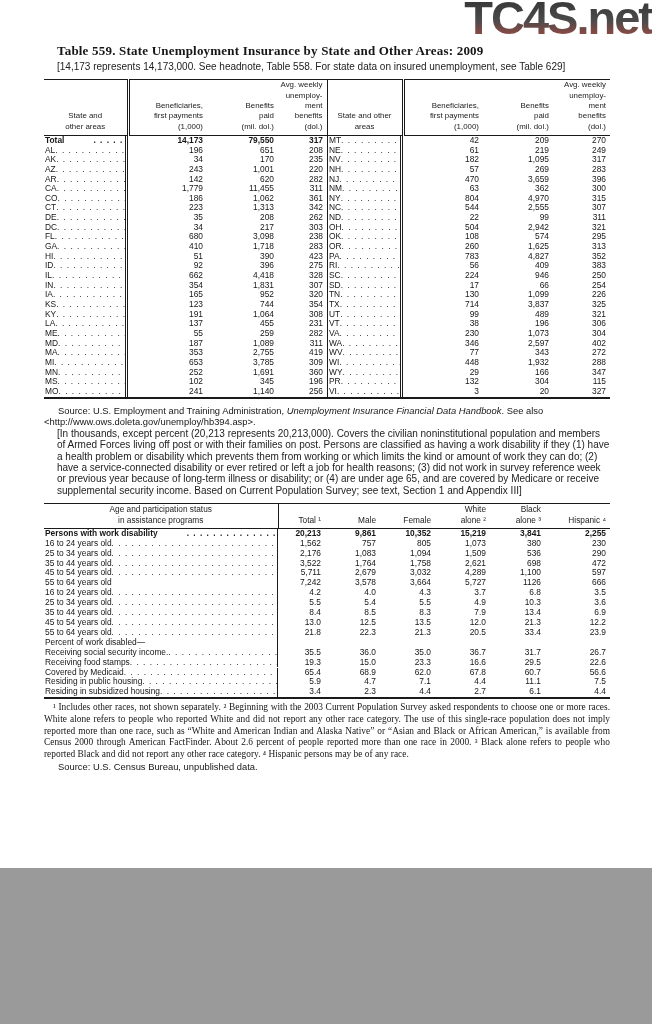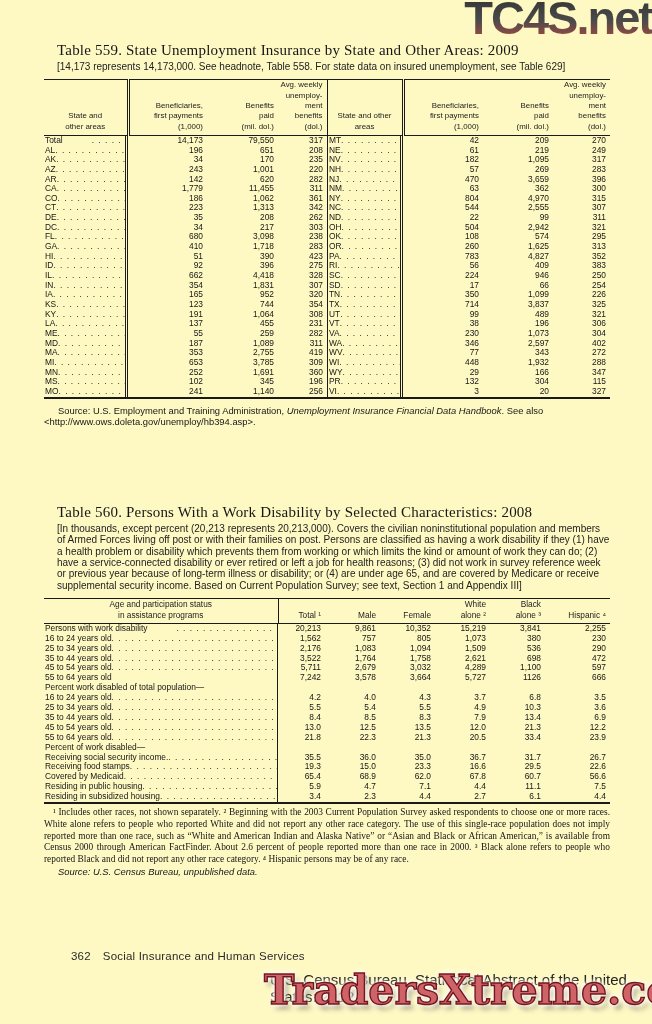--- a/index.html
+++ b/index.html
@@ -1,40 +1,40 @@
 <!DOCTYPE html>
 <html><head>
 <meta charset="utf-8">
 <style>
   html,body{margin:0;padding:0;background:#9a9a9a;}
-  .page{position:relative;width:652px;height:1024px;background:#fef9c3;overflow:hidden;
+  .page{position:relative;width:652px;height:868px;background:#ffffff;overflow:hidden;
         font-family:"Liberation Sans",sans-serif;color:#161616;}
   .content{padding:42px 42px 0 44px;}
 
   
-  .tbl-title{font-family:"Liberation Serif",serif;font-weight:400;font-size:15px;
+  .tbl-title{font-family:"Liberation Serif",serif;font-weight:700;font-size:13px;
              line-height:17px;margin:0 0 2px 13px;letter-spacing:.2px;}
   .headnote{font-size:10px;line-height:11.4px;margin:0 0 7px 13px;color:#222;}
   .headnote-560{margin:0 0 7px 0;}
   .source-note{font-size:9.4px;line-height:11.6px;margin:6px 0 0 0;text-indent:14px;}
   .source-note .url{display:block;text-indent:0;}
   .footnotes{font-size:9.4px;line-height:11.7px;margin:3px 0 0 0;text-indent:9px;text-align:justify;font-family:Liberation Serif, serif;}
-  .fn-source{font-size:9.4px;line-height:11.7px;margin:0;text-indent:14px;font-style:italic;}
+  .fn-source{font-size:9.4px;line-height:11.7px;margin:0;text-indent:14px;}
 
   
   table{border-collapse:collapse;table-layout:fixed;width:566px;}
   td,th{padding:0;overflow:hidden;}
   th{font-weight:normal;vertical-align:bottom;white-space:pre-line;
      font-size:7.9px;line-height:10.3px;padding-bottom:3px;color:#1c1c1c;}
   th.stub{text-align:center;}
   th.nh{text-align:right;padding-right:4px;}
   td.num{text-align:right;padding-right:4px;white-space:nowrap;}
   td.stub-cell{display:flex;align-items:baseline;white-space:nowrap;}
   .dots{flex:1;overflow:hidden;white-space:nowrap;letter-spacing:1px;color:#222;}
-  .b{font-weight:normal;gap:29px;}
+  .b{font-weight:bold;gap:29px;}
   .i1{padding-left:9px;}
   .i2{padding-left:15px;}
 
   
   .t559{font-size:8.4px;border-top:1.5px solid #1a1a1a;border-bottom:2px solid #1a1a1a;}
   .t559 thead th{border-bottom:1.2px solid #1a1a1a;}
   .t559 tbody td{height:9.65px;line-height:9.65px;}
   .t559 .sl,.t559 th.sl{border-right:3px double #1a1a1a;}
   .t559 .sr,.t559 th.sr{border-left:1px solid #1a1a1a;border-right:3px double #1a1a1a;}
   .t559 td.stub-cell{padding-left:1px;}
@@ -383,21 +383,21 @@
               <span class="lbl">IA</span>
               <span class="dots"> . . . . . . . . . . . . . . . . . . . . . . . . . . . . . . . . . . . . . .</span>
             </td>
             <td class="num">165</td>
             <td class="num">952</td>
             <td class="num">320</td>
             <td class="stub-cell sr">
               <span class="lbl">TN</span>
               <span class="dots"> . . . . . . . . . . . . . . . . . . . . . . . . . . . . . . . . . . . . . .</span>
             </td>
-            <td class="num">350</td>
+            <td class="num">130</td>
             <td class="num">1,099</td>
             <td class="num">226</td>
           </tr>
           <tr>
             <td class="stub-cell sl">
               <span class="lbl">KS</span>
               <span class="dots"> . . . . . . . . . . . . . . . . . . . . . . . . . . . . . . . . . . . . . .</span>
             </td>
             <td class="num">123</td>
             <td class="num">744</td>
@@ -555,21 +555,20 @@
             <td class="num">327</td>
           </tr>
         </tbody>
     </table>
 
     <p class="source-note">
       <span>Source: U.S. Employment and Training Administration, </span><i>Unemployment Insurance Financial Data Handbook</i><span>. See also</span>
       <span class="url">&lt;http://www.ows.doleta.gov/unemploy/hb394.asp&gt;.</span>
     </p>
 
-    <h2 class="tbl-title" style="margin-top:76px;">Table 560. Persons With a Work Disability by Selected Characteristics: 2008</h2>
     <p class="headnote headnote-560" style="margin-left:13px;">[In thousands, except percent (20,213 represents 20,213,000). Covers the civilian noninstitutional population and members of Armed Forces living off post or with their families on post. Persons are classified as having a work disability if they (1) have a health problem or disability which prevents them from working or which limits the kind or amount of work they can do; (2) have a service-connected disability or ever retired or left a job for health reasons; (3) did not work in survey reference week or previous year because of long-term illness or disability; or (4) are under age 65, and are covered by Medicare or receive supplemental security income. Based on Current Population Survey; see text, Section 1 and Appendix III]</p>
 
     <table class="t560">
       <colgroup>
         <col style="width:234px">
           <col style="width:47px">
           <col style="width:55px">
           <col style="width:55px">
         <col style="width:55px">
           <col style="width:55px">
@@ -655,103 +654,92 @@
               <span class="lbl">55 to 64 years old</span>
             </td>
             <td class="num">7,242</td>
             <td class="num">3,578</td>
             <td class="num">3,664</td>
             <td class="num">5,727</td>
             <td class="num">1126</td>
             <td class="num">666</td>
           </tr>
           <tr>
+            <td class="stub-cell sl">
+              <span class="lbl">16 to 24 years old</span>
+              <span class="dots"> . . . . . . . . . . . . . . . . . . . . . . . . . . . . . . . . . . . . . .</span>
+            </td>
+            <td class="num">4.2</td>
+            <td class="num">4.0</td>
+            <td class="num">4.3</td>
+            <td class="num">3.7</td>
+            <td class="num">6.8</td>
+            <td class="num">3.5</td>
+          </tr>
+          <tr>
+            <td class="stub-cell sl">
+              <span class="lbl">25 to 34 years old</span>
+              <span class="dots"> . . . . . . . . . . . . . . . . . . . . . . . . . . . . . . . . . . . . . .</span>
+            </td>
+            <td class="num">5.5</td>
+            <td class="num">5.4</td>
+            <td class="num">5.5</td>
+            <td class="num">4.9</td>
+            <td class="num">10.3</td>
+            <td class="num">3.6</td>
+          </tr>
+          <tr>
+            <td class="stub-cell sl">
+              <span class="lbl">35 to 44 years old</span>
+              <span class="dots"> . . . . . . . . . . . . . . . . . . . . . . . . . . . . . . . . . . . . . .</span>
+            </td>
+            <td class="num">8.4</td>
+            <td class="num">8.5</td>
+            <td class="num">8.3</td>
+            <td class="num">7.9</td>
+            <td class="num">13.4</td>
+            <td class="num">6.9</td>
+          </tr>
+          <tr>
+            <td class="stub-cell sl">
+              <span class="lbl">45 to 54 years old</span>
+              <span class="dots"> . . . . . . . . . . . . . . . . . . . . . . . . . . . . . . . . . . . . . .</span>
+            </td>
+            <td class="num">13.0</td>
+            <td class="num">12.5</td>
+            <td class="num">13.5</td>
+            <td class="num">12.0</td>
+            <td class="num">21.3</td>
+            <td class="num">12.2</td>
+          </tr>
+          <tr>
+            <td class="stub-cell sl">
+              <span class="lbl">55 to 64 years old</span>
+              <span class="dots"> . . . . . . . . . . . . . . . . . . . . . . . . . . . . . . . . . . . . . .</span>
+            </td>
+            <td class="num">21.8</td>
+            <td class="num">22.3</td>
+            <td class="num">21.3</td>
+            <td class="num">20.5</td>
+            <td class="num">33.4</td>
+            <td class="num">23.9</td>
+          </tr>
+          <tr>
             <td class="stub-cell i2 sl">
-              <span class="lbl">Percent work disabled of total population—</span>
+              <span class="lbl">Percent of work disabled—</span>
             </td>
             <td class="num"></td>
             <td class="num"></td>
             <td class="num"></td>
             <td class="num"></td>
             <td class="num"></td>
             <td class="num"></td>
           </tr>
           <tr>
             <td class="stub-cell sl">
-              <span class="lbl">16 to 24 years old</span>
-              <span class="dots"> . . . . . . . . . . . . . . . . . . . . . . . . . . . . . . . . . . . . . .</span>
-            </td>
-            <td class="num">4.2</td>
-            <td class="num">4.0</td>
-            <td class="num">4.3</td>
-            <td class="num">3.7</td>
-            <td class="num">6.8</td>
-            <td class="num">3.5</td>
-          </tr>
-          <tr>
-            <td class="stub-cell sl">
-              <span class="lbl">25 to 34 years old</span>
-              <span class="dots"> . . . . . . . . . . . . . . . . . . . . . . . . . . . . . . . . . . . . . .</span>
-            </td>
-            <td class="num">5.5</td>
-            <td class="num">5.4</td>
-            <td class="num">5.5</td>
-            <td class="num">4.9</td>
-            <td class="num">10.3</td>
-            <td class="num">3.6</td>
-          </tr>
-          <tr>
-            <td class="stub-cell sl">
-              <span class="lbl">35 to 44 years old</span>
-              <span class="dots"> . . . . . . . . . . . . . . . . . . . . . . . . . . . . . . . . . . . . . .</span>
-            </td>
-            <td class="num">8.4</td>
-            <td class="num">8.5</td>
-            <td class="num">8.3</td>
-            <td class="num">7.9</td>
-            <td class="num">13.4</td>
-            <td class="num">6.9</td>
-          </tr>
-          <tr>
-            <td class="stub-cell sl">
-              <span class="lbl">45 to 54 years old</span>
-              <span class="dots"> . . . . . . . . . . . . . . . . . . . . . . . . . . . . . . . . . . . . . .</span>
-            </td>
-            <td class="num">13.0</td>
-            <td class="num">12.5</td>
-            <td class="num">13.5</td>
-            <td class="num">12.0</td>
-            <td class="num">21.3</td>
-            <td class="num">12.2</td>
-          </tr>
-          <tr>
-            <td class="stub-cell sl">
-              <span class="lbl">55 to 64 years old</span>
-              <span class="dots"> . . . . . . . . . . . . . . . . . . . . . . . . . . . . . . . . . . . . . .</span>
-            </td>
-            <td class="num">21.8</td>
-            <td class="num">22.3</td>
-            <td class="num">21.3</td>
-            <td class="num">20.5</td>
-            <td class="num">33.4</td>
-            <td class="num">23.9</td>
-          </tr>
-          <tr>
-            <td class="stub-cell i2 sl">
-              <span class="lbl">Percent of work disabled—</span>
-            </td>
-            <td class="num"></td>
-            <td class="num"></td>
-            <td class="num"></td>
-            <td class="num"></td>
-            <td class="num"></td>
-            <td class="num"></td>
-          </tr>
-          <tr>
-            <td class="stub-cell sl">
               <span class="lbl">Receiving social security income.</span>
               <span class="dots"> . . . . . . . . . . . . . . . . . . . . . . . . . . . . . . . . . . . . . .</span>
             </td>
             <td class="num">35.5</td>
             <td class="num">36.0</td>
             <td class="num">35.0</td>
             <td class="num">36.7</td>
             <td class="num">31.7</td>
             <td class="num">26.7</td>
           </tr>

